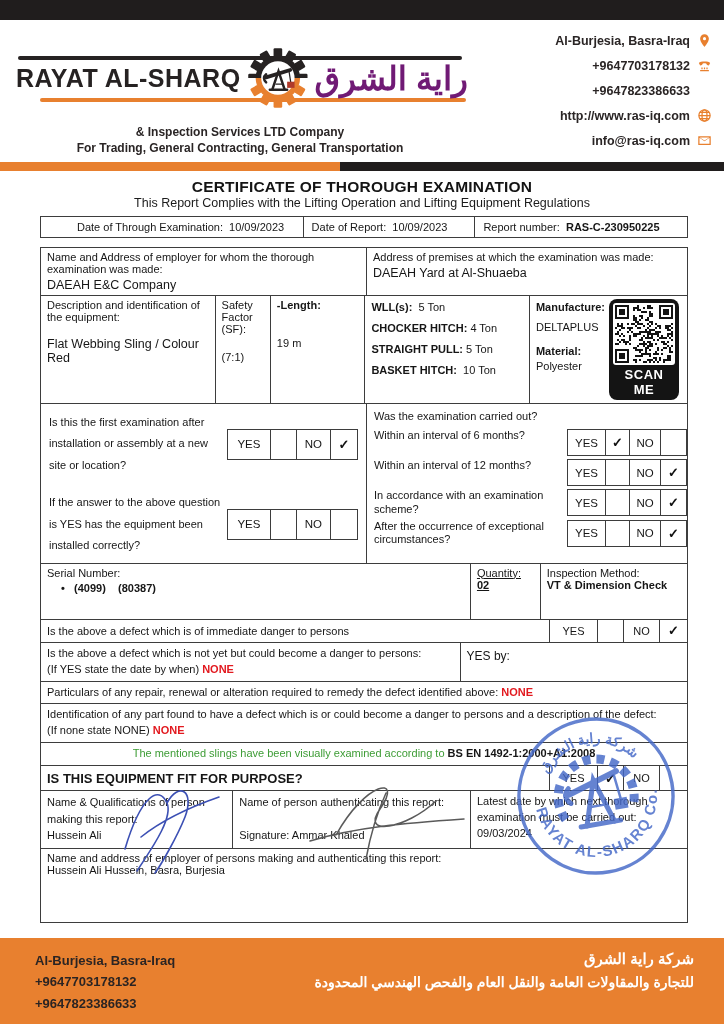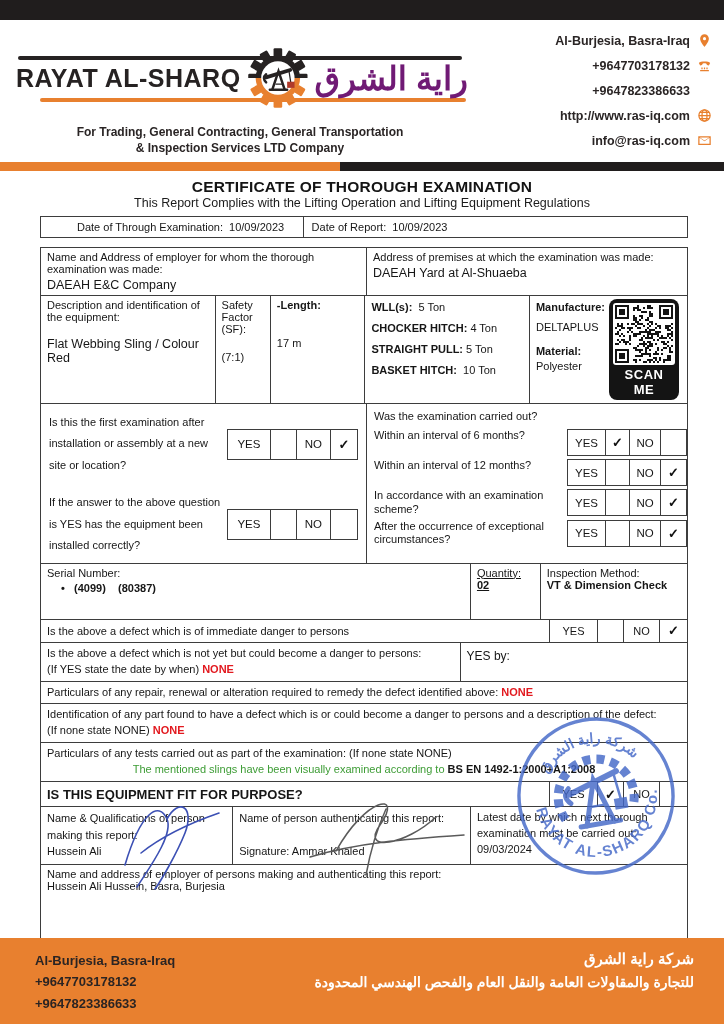--- a/index.html
+++ b/index.html
@@ -171,22 +171,22 @@
             <path d="M31 44 q-7 6 0 13" stroke-width="4"></path>
             <line x1="68" y1="39" x2="71" y2="58" stroke-width="2"></line>
             <path d="M37 69 H 65" stroke-width="4"></path>
           </g>
           <rect x="65" y="56" width="12" height="10" fill="#b03a2a"></rect>
         </svg>
         <span class="logo-ar">راية الشرق</span>
       </div>
     </div>
     <div class="tagline">
+      <div>&amp; Inspection Services LTD Company</div>
       <div>For Trading, General Contracting, General Transportation</div>
-      <div>&amp; Inspection Services LTD Company</div>
     </div>
 
     <div class="contact">
       <div class="contact-line">
         <span>Al-Burjesia, Basra-Iraq</span>
         <svg class="cicon" viewBox="0 0 24 24">
             <path fill="#E8802F" d="M12 2C8.1 2 5 5.1 5 9c0 5.2 7 13 7 13s7-7.8 7-13c0-3.9-3.1-7-7-7zm0 9.5A2.5 2.5 0 1 1 12 6.5a2.5 2.5 0 0 1 0 5z"></path>
           </svg>
       </div>
       <div class="contact-line">
@@ -224,20 +224,21 @@
   </div>
 
   <div class="title">CERTIFICATE OF THOROUGH EXAMINATION</div>
   <div class="subtitle">This Report Complies with the Lifting Operation and Lifting Equipment Regulations</div>
 
   <div class="sheet">
 
     <div class="dates box">
       <div class="cell d1"><span>Date of Through Examination:</span>&nbsp; <span>10/09/2023</span></div>
       <div class="cell d2 bl"><span>Date of Report:</span>&nbsp; <span>10/09/2023</span></div>
+      <div class="cell d3 bl"><span>Report number:</span>&nbsp; <span class="bold">RAS-C-230950225</span></div>
     </div>
 
     <div class="box">
 
       <div class="row first">
         <div class="cell c-emp-l">
           <div>Name and Address of employer for whom the thorough examination was made:</div>
           <div class="val-lg">DAEAH E&amp;C Company</div>
         </div>
         <div class="cell c-emp-r bl">
@@ -250,21 +251,21 @@
         <div class="cell c-desc">
           <div>Description and identification of the equipment:</div>
           <div class="val-lg" style="margin-top:14px">Flat Webbing Sling / Colour Red</div>
         </div>
         <div class="cell c-sf bl">
           <div>Safety Factor (SF):</div>
           <div style="margin-top:16px">(7:1)</div>
         </div>
         <div class="cell c-len bl">
           <div class="bold">-Length:</div>
-          <div style="margin-top:26px">17 m</div>
+          <div style="margin-top:26px">19 m</div>
         </div>
         <div class="cell c-wll bl">
           <div class="wll-line"><span class="bold">WLL(s):</span>&nbsp; <span>5 Ton</span></div>
           <div class="wll-line"><span class="bold">CHOCKER HITCH:</span> <span>4 Ton</span></div>
           <div class="wll-line"><span class="bold">STRAIGHT PULL:</span> <span>5 Ton</span></div>
           <div class="wll-line"><span class="bold">BASKET HITCH:</span>&nbsp; <span>10 Ton</span></div>
         </div>
         <div class="cell c-man bl">
           <div class="man-text">
             <div class="bold">Manufacture:</div>
@@ -635,21 +636,20 @@
 
       <div class="row">
         <div class="line-pad">
           <span>Identification of any part found to have a defect which is or could become a danger to persons and a description of the defect:</span><br>
           <span>(If none state NONE)</span> <span class="red">NONE</span>
         </div>
       </div>
 
       <div class="row">
         <div class="line-pad" style="width:100%">
-          <span>Particulars of any tests carried out as part of the examination: (If none state NONE)</span>
           <div class="tests-center">
             <span class="green">The mentioned slings have been visually examined according to </span><span class="bold">BS EN 1492-1:2000+A1:2008</span>
           </div>
         </div>
       </div>
 
       <div class="row fit-row">
         <div class="inline-yn-text fit-text">IS THIS EQUIPMENT FIT FOR PURPOSE?</div>
         <div class="iyn iyn1 bl">YES</div>
         <div class="iyn iyn2 bl mark">✓</div>

